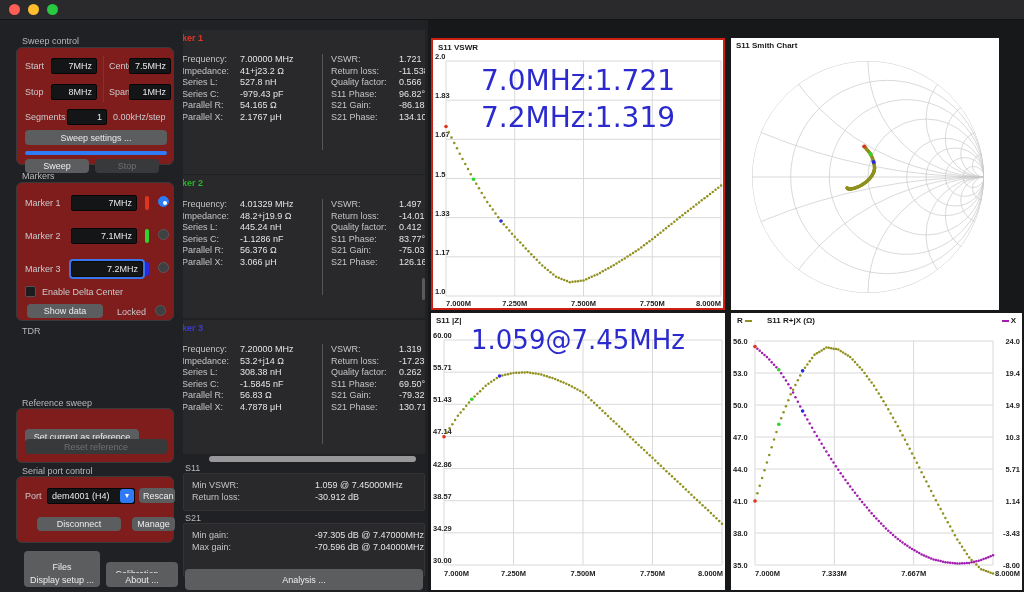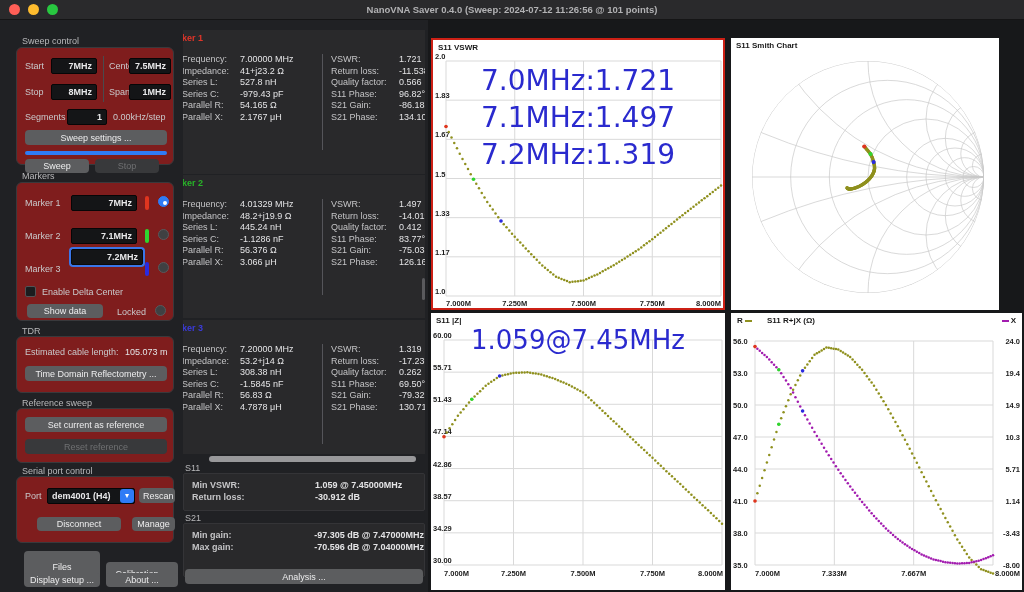--- a/index.html
+++ b/index.html
@@ -16,21 +16,21 @@
   .title-text { position:absolute; left:0; right:0; top:4px; text-align:center; font-size:9.5px;
                 font-weight:bold; color:#b2b2b4; }
 
   
   .sidebar { position:absolute; left:0; top:20px; width:183px; height:572px; }
   .sec-label { position:absolute; left:22px; font-size:9px; color:#b8b8ba; }
   .group { position:absolute; left:16px; width:158px; background:#7f1d1d; border:1px solid #39393c;
            border-radius:6px; }
   .flabel { position:absolute; font-size:9px; color:#c9c9cb; white-space:nowrap; overflow:hidden; }
   .finput { position:absolute; height:16px; background:#141517; border:1px solid #060607; border-radius:2px;
-            color:#e8e8ea; font-size:9px; text-align:right; padding:0 4px; font-family:"Liberation Sans",sans-serif;font-weight:bold; }
+            color:#e8e8ea; font-size:9px; text-align:right; padding:0 4px; font-family:"Liberation Sans",sans-serif; }
   .finput.focused { border:1px solid #0a0a0a; box-shadow:0 0 0 2px #3a76e8; }
   .btn { position:absolute; background:#5c5d5f; border:none; border-radius:4px; color:#ededee;
          font-size:9px; font-family:"Liberation Sans",sans-serif; white-space:nowrap; overflow:hidden; }
   .btn.disabled { background:#38393b; color:#6f7072; }
   .vdiv { position:absolute; width:1px; background:#4a4a4d; }
   .progress { position:absolute; height:4px; border-radius:2px; background:#2f7bf6; }
   .radio { position:absolute; width:11px; height:11px; border-radius:50%; background:#3f4042;
            border:1px solid #59595c; }
   .radio.sel { background:#2f7bf6; border:1px solid #2f7bf6; }
   .radio.sel::after { content:""; position:absolute; left:3.5px; top:3.5px; width:4px; height:4px;
@@ -50,21 +50,21 @@
   .mrows .lbl { display:inline-block; text-align:left; color:#c4c4c6;margin-left:8px; }
   .mrows .val { display:inline-block; padding-left:6px; color:#e4e4e6; }
   .rows-left { left:-9px; top:24px; } .rows-left .lbl { width:52px; }
   .rows-right { left:140px; top:24px; } .rows-right .lbl { width:62px; }
   .pdiv { position:absolute; left:139px; top:24px; height:96px; width:1px; background:#55555a; }
   .hscroll { position:absolute; background:#98989a; border-radius:3px; }
   .vscroll { position:absolute; background:#5a5a5d; border-radius:2px; }
   .ibox { position:absolute; left:0; width:242px; background:#29292b; border:1px solid #343437; border-radius:2px; }
   .ibox .mrows { position:relative; top:6px; left:0; text-align:center; }
   .ibox .lbl { width:118px; } .ibox .val { padding-left:5px; }
-  .ibox .row { justify-content:flex-start;font-weight:bold; }
+  .ibox .row { justify-content:flex-start; }
 
   
   .charts { position:absolute; left:428px; top:20px; width:596px; height:572px; background:#17181a; }
   .tile { position:absolute; background:#ffffff; }
   .tile .ctitle { position:absolute; left:5px; top:3px; font-size:8px; font-weight:bold; color:#1a1a1a; z-index:3; }
   .tile svg { position:absolute; left:0; top:0; z-index:1; }
   .overlay { position:absolute; left:0; right:0; text-align:center; z-index:2;
              font-family:"DejaVu Sans",sans-serif; color:#2a2ace; }
   .ov-vswr { top:22px; font-size:28px; line-height:37px; }
   .ov-z { top:12px; font-size:26px; line-height:30px; }
@@ -75,21 +75,20 @@
 <body>
 
 <div class="root">
 
   <div class="titlebar">
     <div class="lights">
       <span class="light r"></span>
       <span class="light y"></span>
       <span class="light g"></span>
     </div>
-    <div class="title-text">NanoVNA Saver 0.4.0 (Sweep: 2024-07-12 11:26:56 @ 101 points)</div>
   </div>
 
   <div class="sidebar">
 
     <div class="sec-label" style="top:16px">Sweep control</div>
     <div class="group" style="top:27px;height:118px">
       <span class="flabel" style="left:8px;top:13px">Start</span>
       <input class="finput" style="left: 34px; top: 10px; width: 46px;" readonly="" value="7MHz">
       <div class="vdiv" style="left:86px;top:8px;height:46px"></div>
       <span class="flabel" style="left:92px;top:13px;width:22px">Center</span>
@@ -111,40 +110,35 @@
     <div class="group" style="top:162px;height:139px">
       <span class="flabel" style="left:8px;top:15px">Marker 1</span>
       <input class="finput" style="left: 54px; top: 12px; width: 66px;" readonly="" value="7MHz">
       <span class="cbar" style="left: 128px; top: 13px; background: rgb(224, 53, 31);"></span>
       <span class="radio sel" style="left:141px;top:13px"></span>
       <span class="flabel" style="left:8px;top:48px">Marker 2</span>
       <input class="finput" style="left: 54px; top: 45px; width: 66px;" readonly="" value="7.1MHz">
       <span class="cbar" style="left: 128px; top: 46px; background: rgb(47, 213, 47);"></span>
       <span class="radio" style="left:141px;top:46px"></span>
       <span class="flabel" style="left:8px;top:81px">Marker 3</span>
-      <input class="finput focused" style="left: 54px; top: 66px; width: 72px;" readonly="" value="7.2MHz">
+      <input class="finput focused" style="left: 54px; top: 78px; width: 72px;" readonly="" value="7.2MHz">
       <span class="cbar" style="left: 128px; top: 79px; background: rgb(42, 42, 224);"></span>
       <span class="radio" style="left:141px;top:79px"></span>
       <span class="checkbox" style="left:8px;top:103px"></span>
       <span class="flabel" style="left:25px;top:104px">Enable Delta Center</span>
       <button class="btn" style="left:10px;top:121px;width:76px;height:14px">Show data</button>
       <span class="flabel" style="left:100px;top:124px">Locked</span>
       <span class="radio" style="left:138px;top:122px"></span>
     </div>
 
     <div class="sec-label" style="top:306px">TDR</div>
-    <div class="group" style="top:316px;height:57px">
-      <span class="flabel" style="left:8px;top:10px">Estimated cable length:</span>
-      <span class="flabel" style="left:108px;top:10px;color:#e4e4e6">105.073 m</span>
-      <button class="btn" style="left:8px;top:29px;width:142px;height:15px">Time Domain Reflectometry ...</button>
-    </div>
 
     <div class="sec-label" style="top:378px">Reference sweep</div>
     <div class="group" style="top:388px;height:55px">
-      <button class="btn" style="left:8px;top:8px;width:142px;height:15px">Set current as reference</button>
+      <button class="btn" style="left:8px;top:20px;width:114px;height:15px">Set current as reference</button>
       <button class="btn disabled" style="left:8px;top:30px;width:142px;height:15px">Reset reference</button>
     </div>
 
     <div class="sec-label" style="top:446px">Serial port control</div>
     <div class="group" style="top:456px;height:67px">
       <span class="flabel" style="left:8px;top:14px">Port</span>
       <div class="finput" style="left:30px;top:11px;width:88px;text-align:left;line-height:14px">dem4001 (H4)</div>
       <span class="chev" style="left:103px;top:12px">▾</span>
       <button class="btn" style="left:122px;top:11px;width:36px;height:15px;text-align:left;padding-left:4px">Rescan</button>
       <button class="btn" style="left:20px;top:40px;width:84px;height:14px">Disconnect</button>
@@ -354,21 +348,21 @@
             <span class="lbl">Min gain:</span>
             <span class="val">-97.305 dB @ 7.47000MHz</span>
           </div>
           <div class="row">
             <span class="lbl">Max gain:</span>
             <span class="val">-70.596 dB @ 7.04000MHz</span>
           </div>
         </div>
     </div>
 
-    <button class="btn" style="left:2px;top:549px;width:238px;height:15px">Analysis ...</button>
+    <button class="btn" style="left:2px;top:549px;width:238px;height:21px">Analysis ...</button>
   </div>
 
   <div class="charts">
 
     <div class="tile" id="tile-vswr" style="left:3px;top:18px;width:294px;height:272px;border:2px solid #cc2015">
       <span class="ctitle">S11 VSWR</span>
       <svg id="svg-vswr" width="290" height="268">
           <g stroke="#d9d9d9" stroke-width="1">
             <line x1="13" y1="21" x2="13" y2="256"></line>
             <line x1="81.75" y1="21" x2="81.75" y2="256"></line>
@@ -497,21 +491,20 @@
             <circle cx="282.5" cy="149.78000000000003" r="1.25"></circle>
             <circle cx="285.25" cy="147.66499999999996" r="1.25"></circle>
             <circle cx="288" cy="145.55" r="1.25"></circle>
             <circle cx="13" cy="86.56499999999997" r="1.8" fill="#e0351f"></circle>
             <circle cx="40.4999999999999" cy="139.20499999999998" r="1.8" fill="#2fd52f"></circle>
             <circle cx="68.00000000000006" cy="181.03500000000003" r="1.8" fill="#2a2ae0"></circle>
           </g>
         </svg>
       <div class="overlay ov-vswr" id="ov-vswr">
           <div>7.0MHz:1.721</div>
-          <div>7.1MHz:1.497</div>
           <div>7.2MHz:1.319</div>
         </div>
     </div>
 
     <div class="tile" id="tile-smith" style="left:303px;top:18px;width:268px;height:272px">
       <span class="ctitle">S11 Smith Chart</span>
       <svg id="svg-smith" width="268" height="272">
           <defs>
             <clipPath id="smithclip">
               <circle cx="137" cy="139" r="116"></circle>

